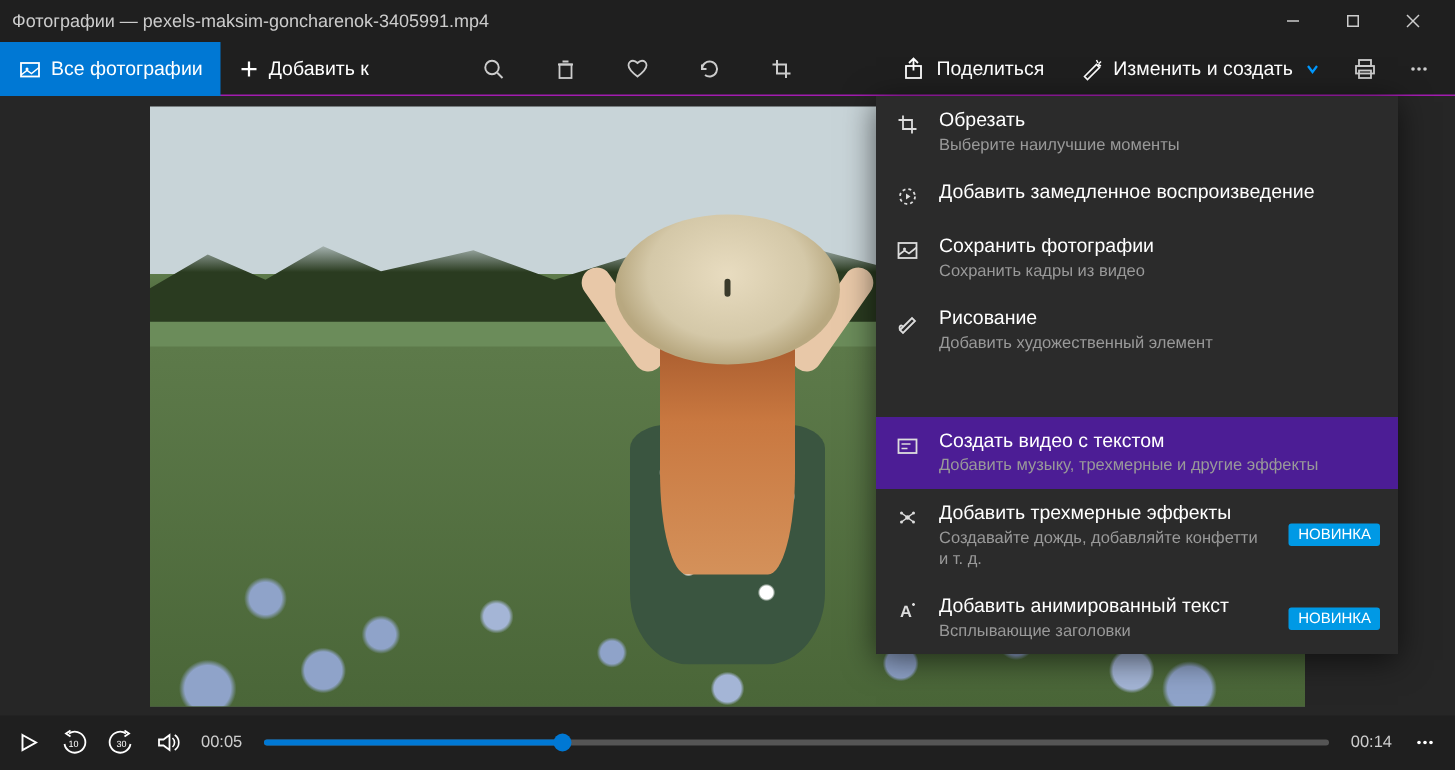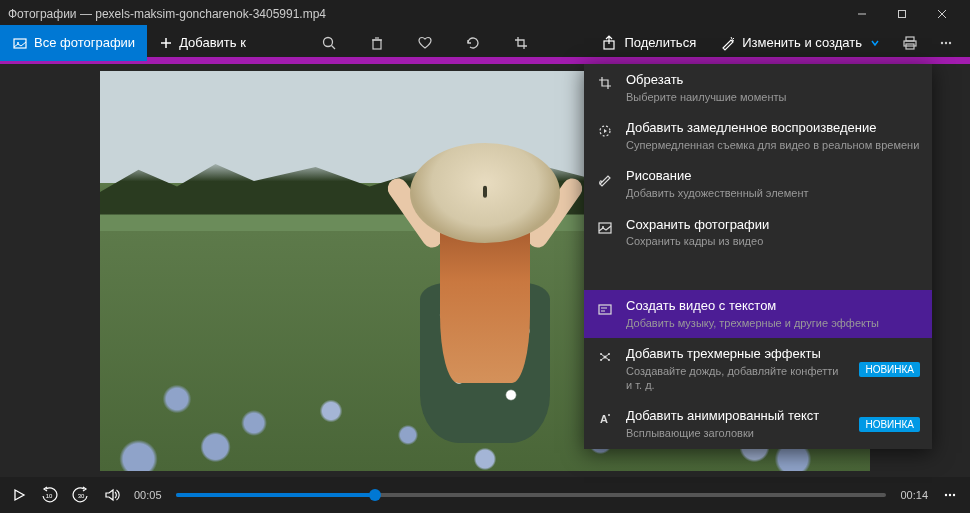--- a/index.html
+++ b/index.html
@@ -27,21 +27,21 @@
     width: 40px; height: 28px;
     display: flex; align-items: center; justify-content: center;
     color: #ccc;
     font-size: 10px;
   }
   .toolbar {
     height: 36px;
     display: flex;
     align-items: center;
     background: #1f1f1f;
-    border-bottom: 7px solid #a21caf;
+    border-bottom: 1px solid #a21caf;
   }
   .toolbar-btn {
     height: 36px;
     display: flex;
     align-items: center;
     padding: 0 12px;
     gap: 6px;
     color: #fff;
   }
   .all-photos {
@@ -379,46 +379,45 @@
       </div>
       <div class="menu-item">
         <div class="menu-icon">
           <svg width="16" height="16">
             <circle cx="8" cy="8" r="5" fill="none" stroke="#ddd" stroke-width="1.2" stroke-dasharray="2 2"></circle>
             <path d="M7 6 L10 8 L7 10 Z" fill="#ddd"></path>
           </svg>
         </div>
         <div class="menu-text">
           <div class="menu-title">Добавить замедленное воспроизведение</div>
-          <div class="menu-sub">Супермедленная съемка для видео в реальном времени</div>
-        </div>
-      </div>
-      <div class="menu-item">
-        <div class="menu-icon">
-          <svg width="16" height="16">
-            <path d="M3 13 L11 5 L13 7 L5 15 Z" fill="none" stroke="#ddd" stroke-width="1.2"></path>
-            <path d="M3 13 C2 10 4 9 5 11" fill="none" stroke="#ddd" stroke-width="1.2"></path>
-          </svg>
-        </div>
-        <div class="menu-text">
-          <div class="menu-title">Рисование</div>
-          <div class="menu-sub">Добавить художественный элемент</div>
         </div>
       </div>
       <div class="menu-item">
         <div class="menu-icon">
           <svg width="16" height="16">
             <rect x="2" y="3" width="12" height="10" fill="none" stroke="#ddd" stroke-width="1.2"></rect>
             <circle cx="6" cy="7" r="1" fill="#ddd"></circle>
             <path d="M2 11 L6 8 L9 10 L14 6" fill="none" stroke="#ddd" stroke-width="1.2"></path>
           </svg>
         </div>
         <div class="menu-text">
           <div class="menu-title">Сохранить фотографии</div>
           <div class="menu-sub">Сохранить кадры из видео</div>
+        </div>
+      </div>
+      <div class="menu-item">
+        <div class="menu-icon">
+          <svg width="16" height="16">
+            <path d="M3 13 L11 5 L13 7 L5 15 Z" fill="none" stroke="#ddd" stroke-width="1.2"></path>
+            <path d="M3 13 C2 10 4 9 5 11" fill="none" stroke="#ddd" stroke-width="1.2"></path>
+          </svg>
+        </div>
+        <div class="menu-text">
+          <div class="menu-title">Рисование</div>
+          <div class="menu-sub">Добавить художественный элемент</div>
         </div>
       </div>
       <div class="menu-item highlighted">
         <div class="menu-icon">
           <svg width="16" height="16">
             <rect x="2" y="4" width="12" height="9" fill="none" stroke="#ddd" stroke-width="1.2"></rect>
             <line x1="4" y1="7" x2="10" y2="7" stroke="#ddd"></line>
             <line x1="4" y1="10" x2="8" y2="10" stroke="#ddd"></line>
           </svg>
         </div>

